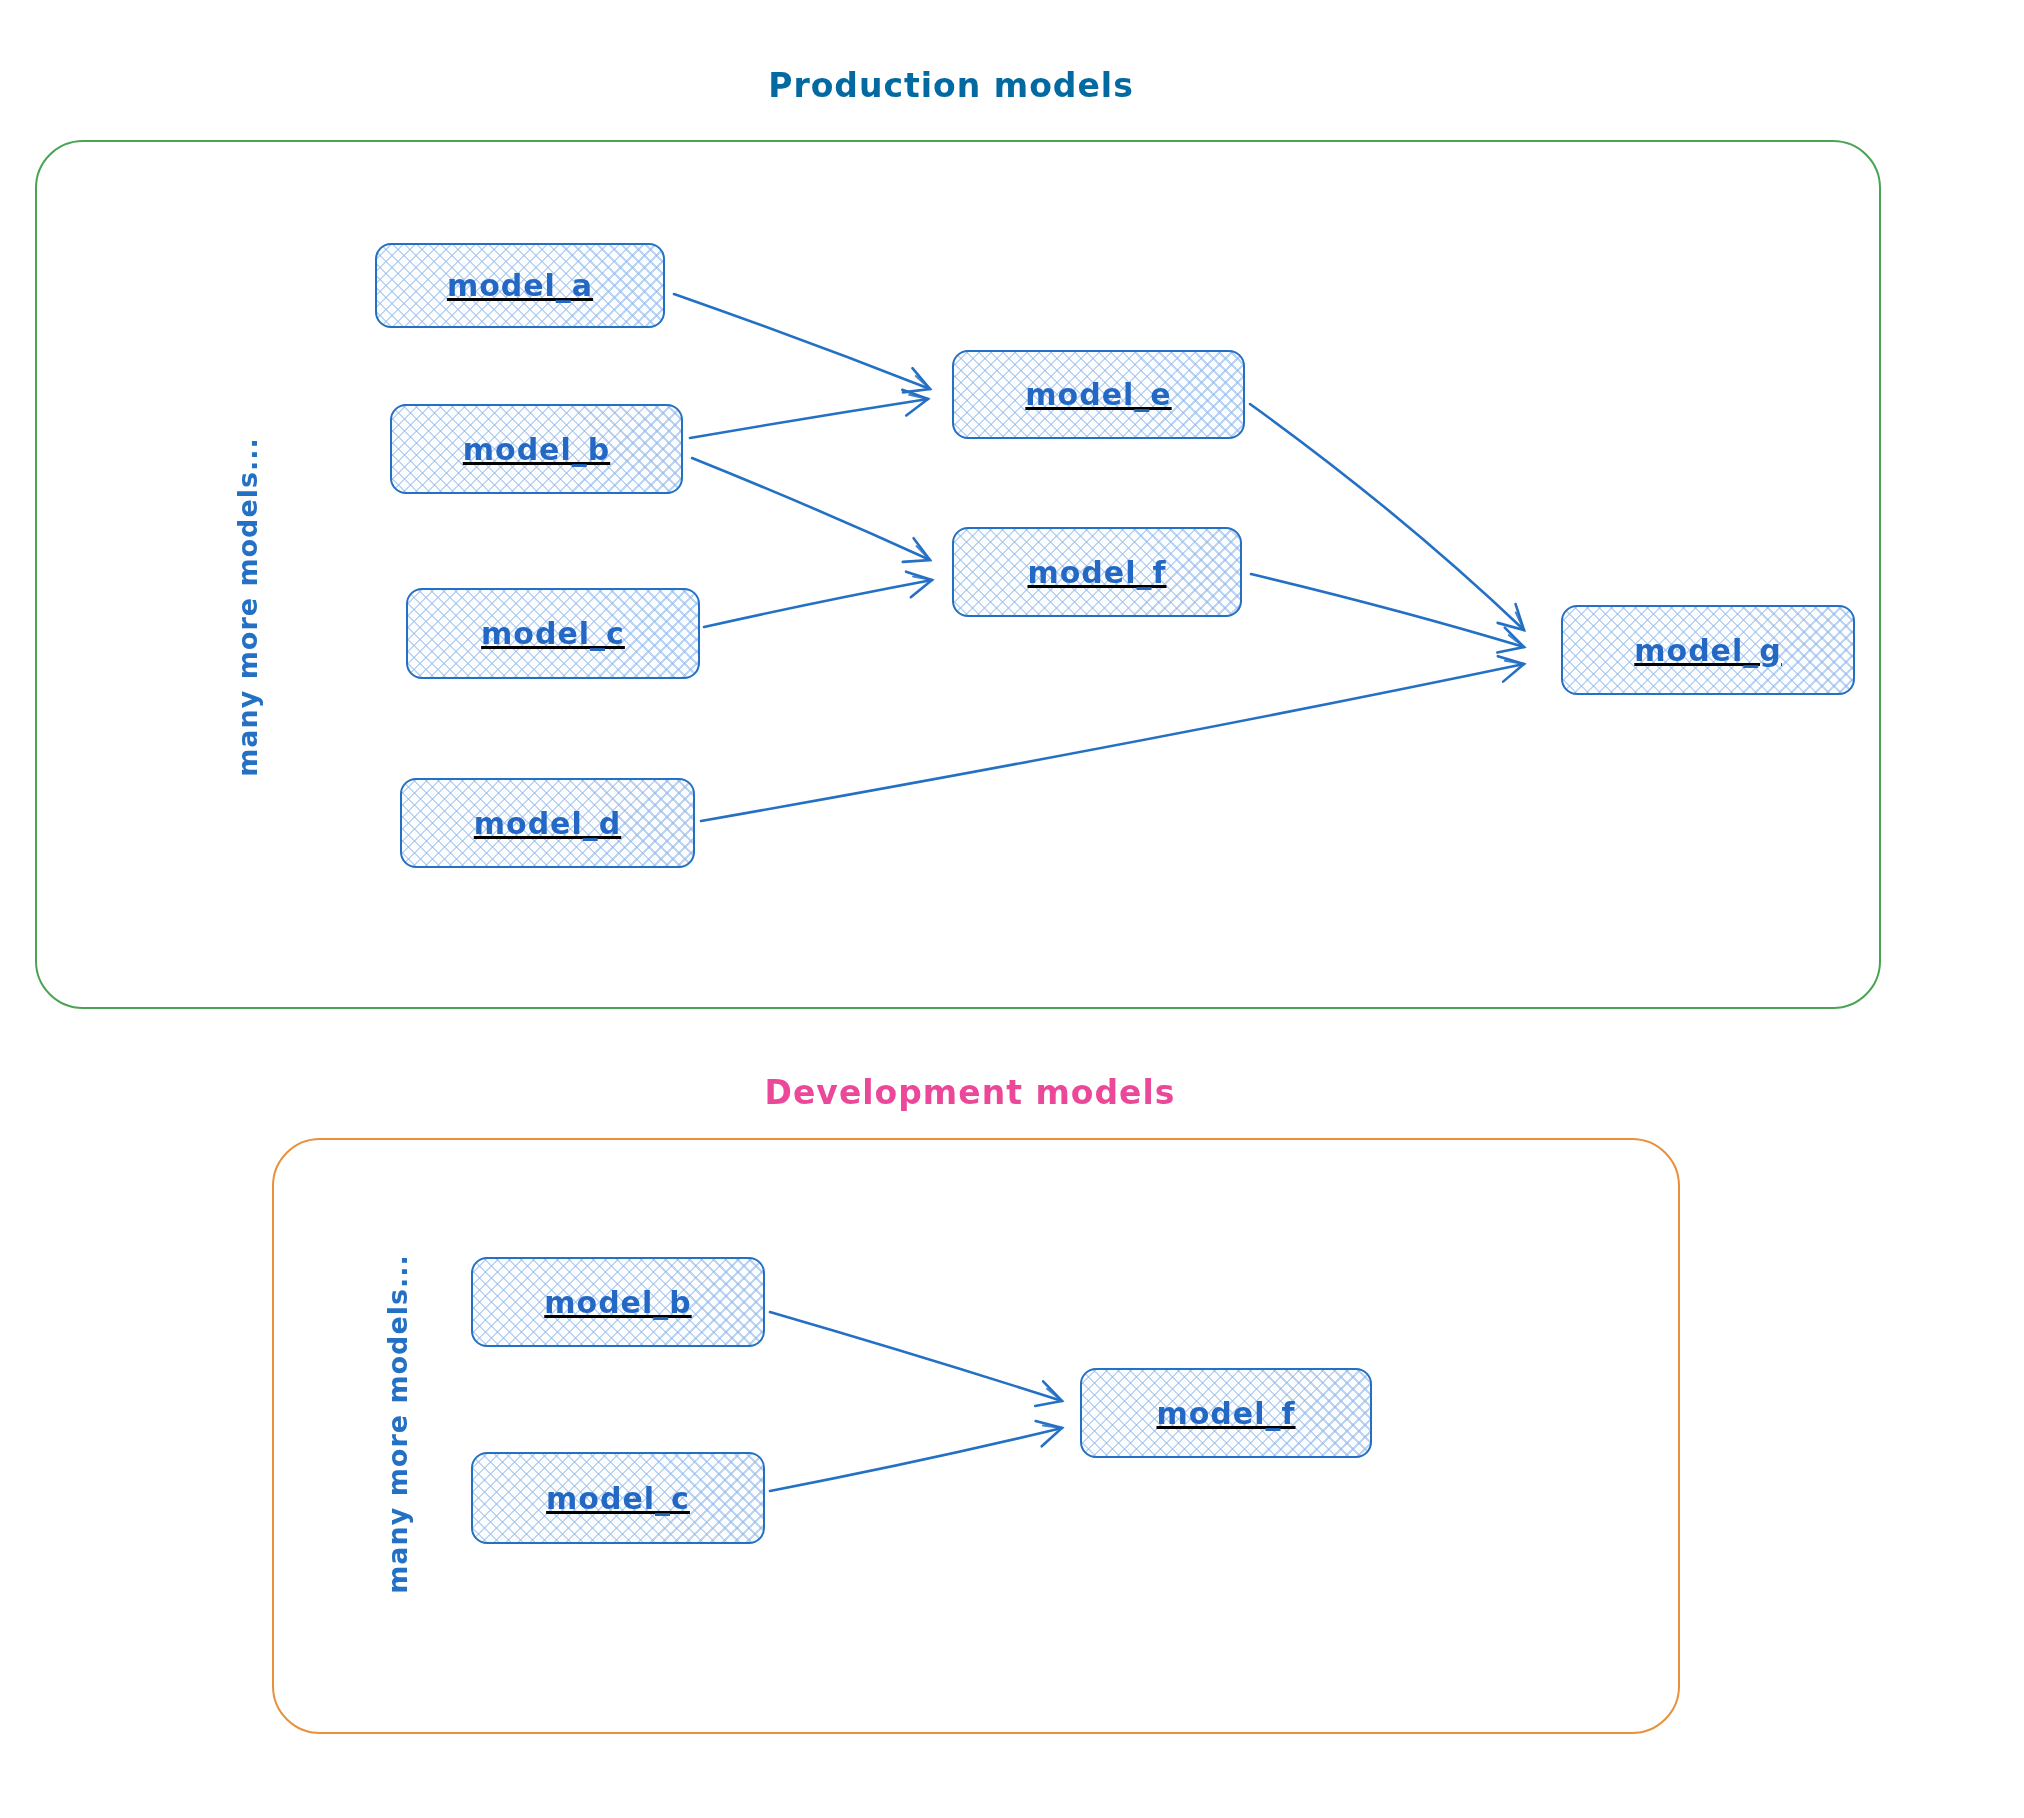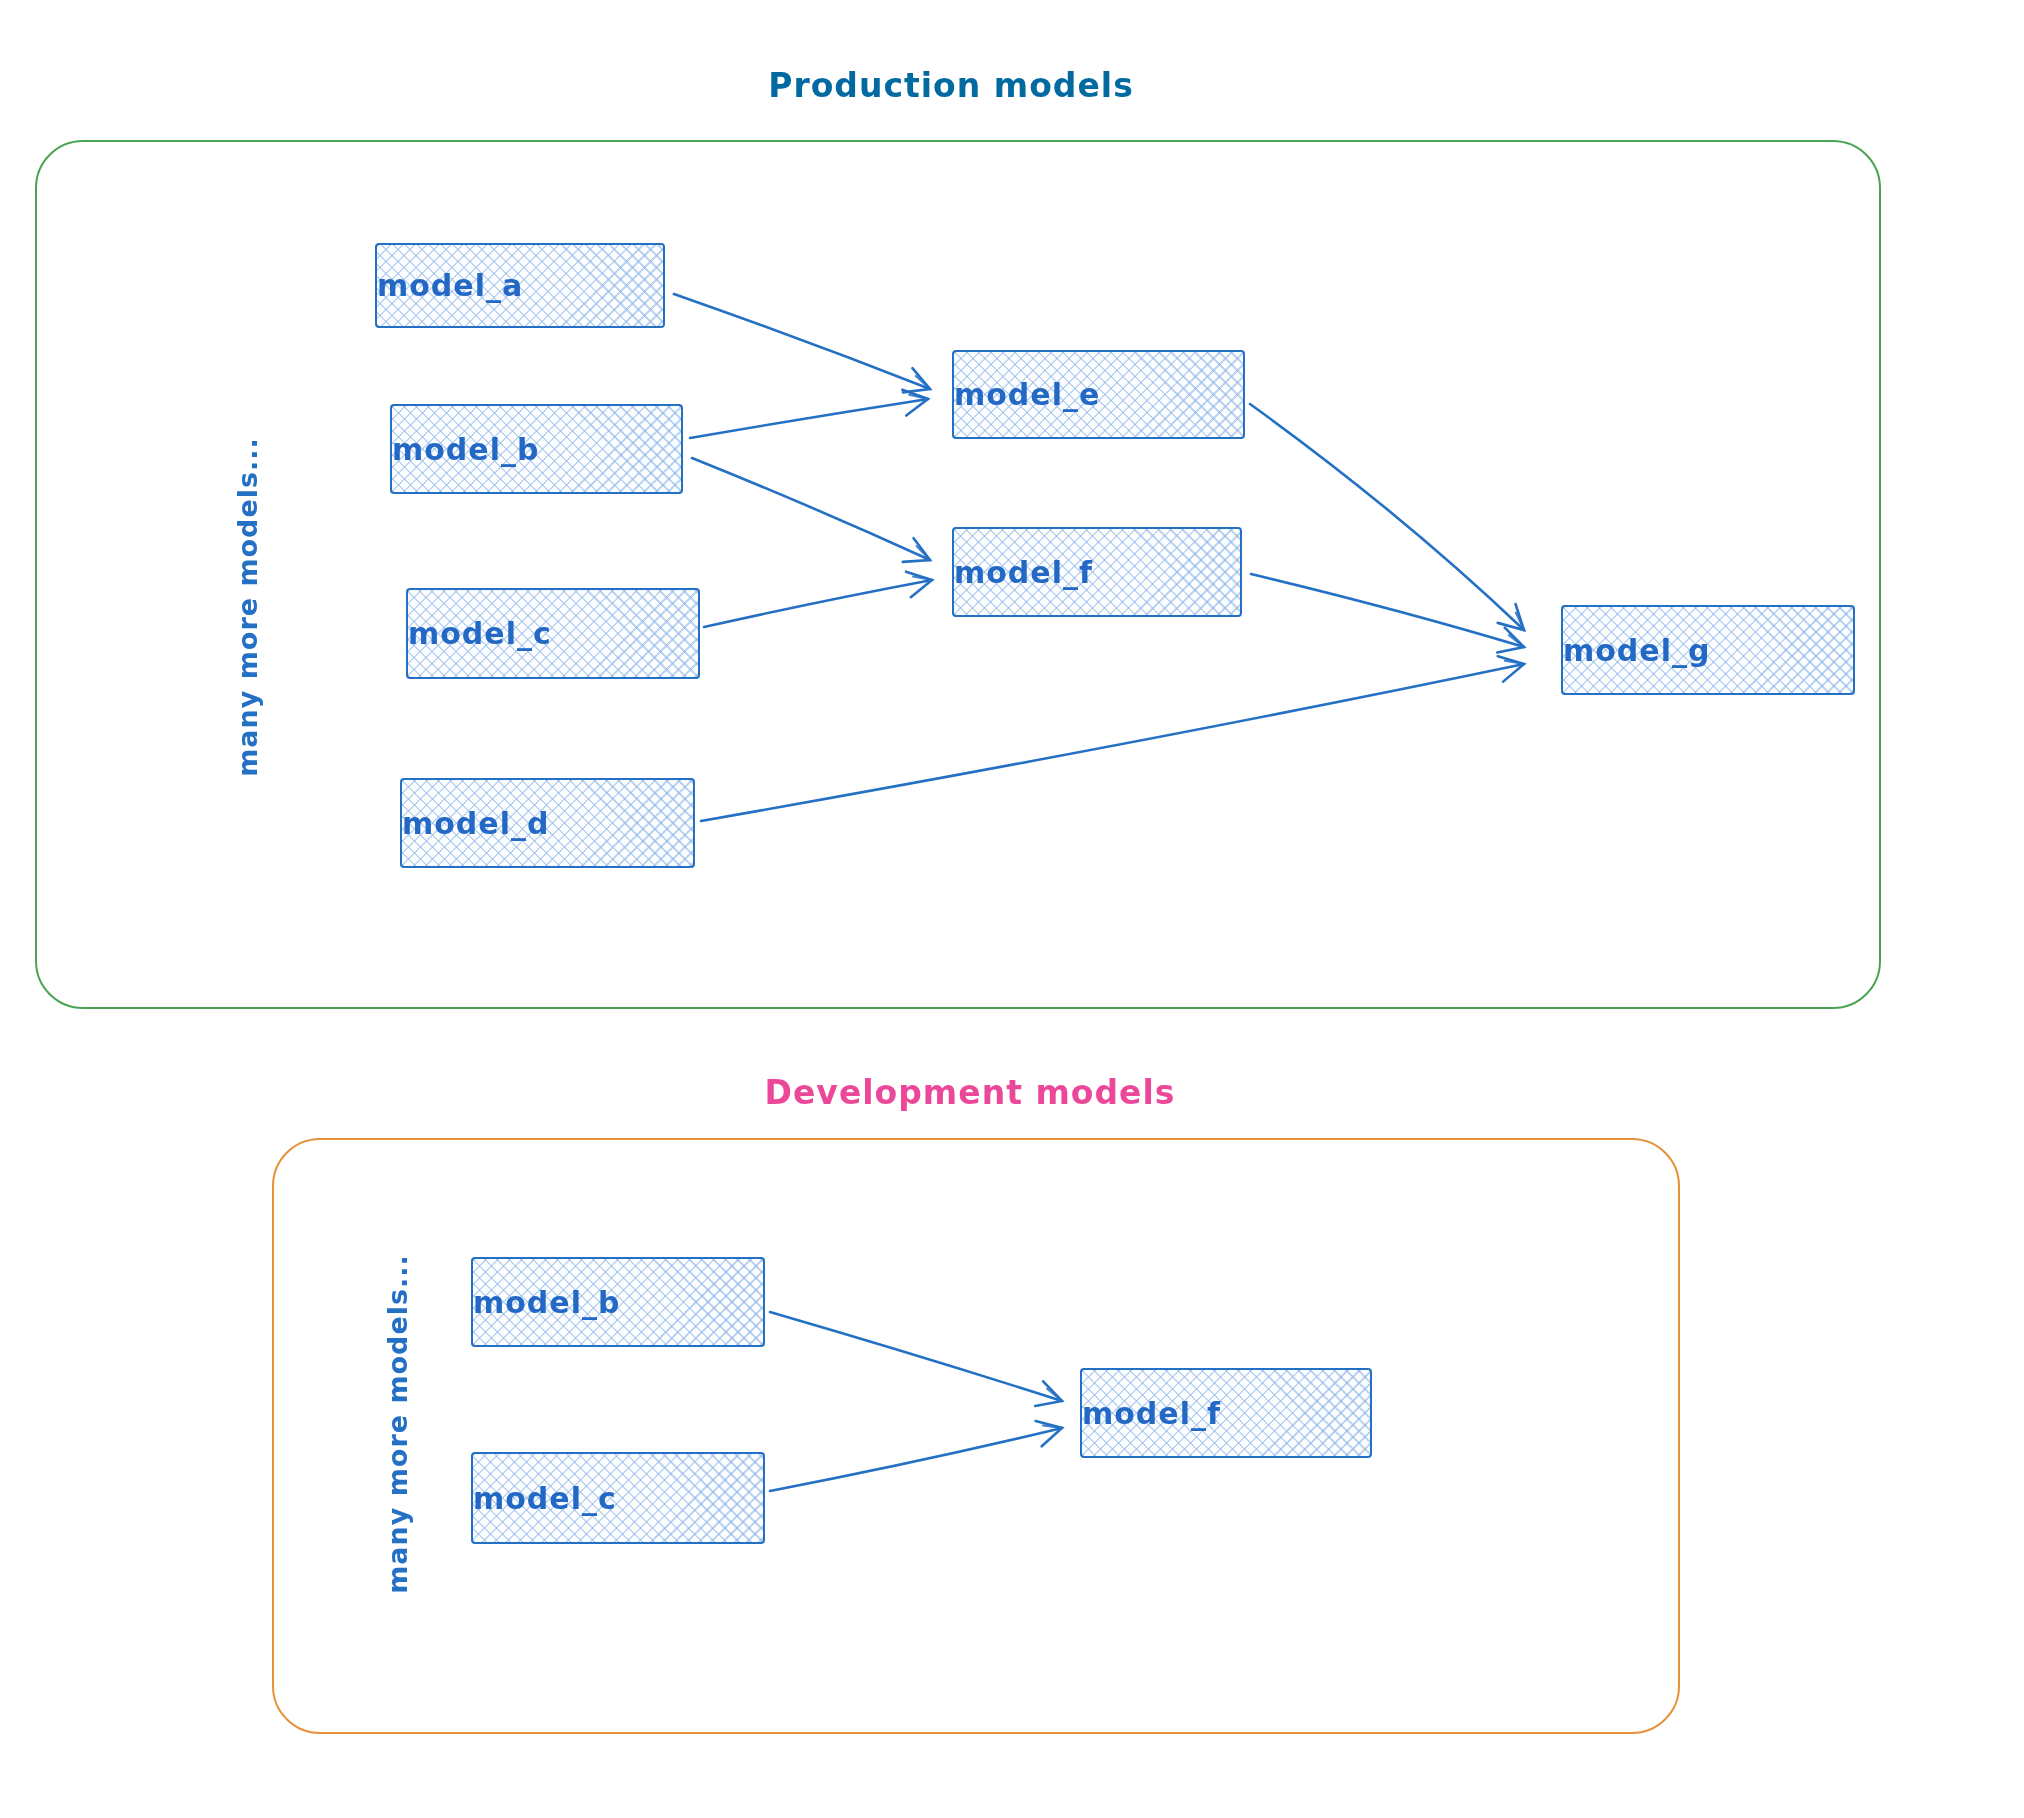--- a/index.html
+++ b/index.html
@@ -52,28 +52,29 @@
     font-size: 27px;
     font-weight: bold;
     letter-spacing: 1px;
     white-space: nowrap;
   }
 
   .node {
     position: absolute;
     box-sizing: border-box;
     border: 2.5px solid #2470c4;
-    border-radius: 4px;
+    border-radius: 16px;
     display: flex;
     align-items: center;
-    justify-content: flex-start;
+    justify-content: center;
     background-color: #fbfdff;
     background-image:
       repeating-linear-gradient(45deg,  rgba(140,180,232,0.55) 0px, rgba(140,180,232,0.55) 1.8px, transparent 1.8px, transparent 8.5px),
       repeating-linear-gradient(135deg, rgba(140,180,232,0.55) 0px, rgba(140,180,232,0.55) 1.8px, transparent 1.8px, transparent 8.5px);
+    text-decoration: underline;
   }
   .node span {
     color: #2268c4;
     font-size: 30px;
     font-weight: bold;
     letter-spacing: 1px;
   }
 
   svg.edges {
     position: absolute;

